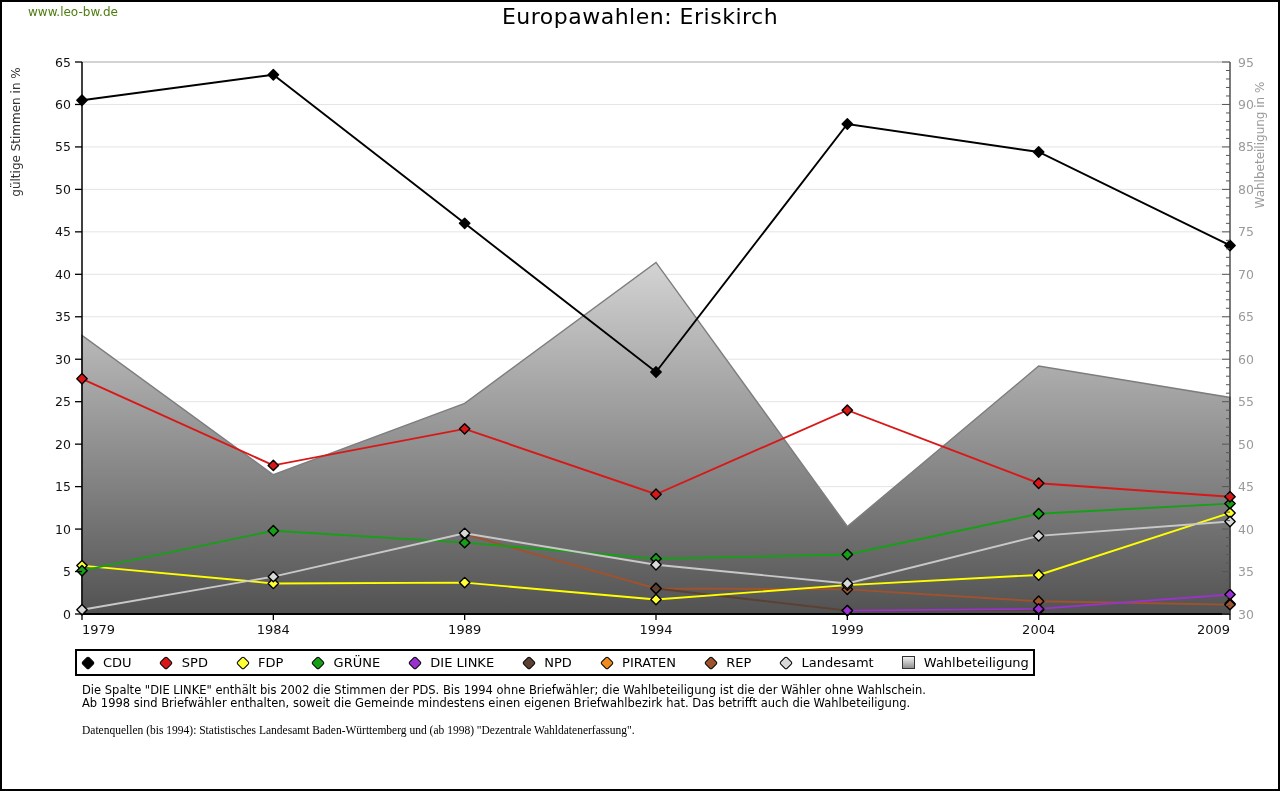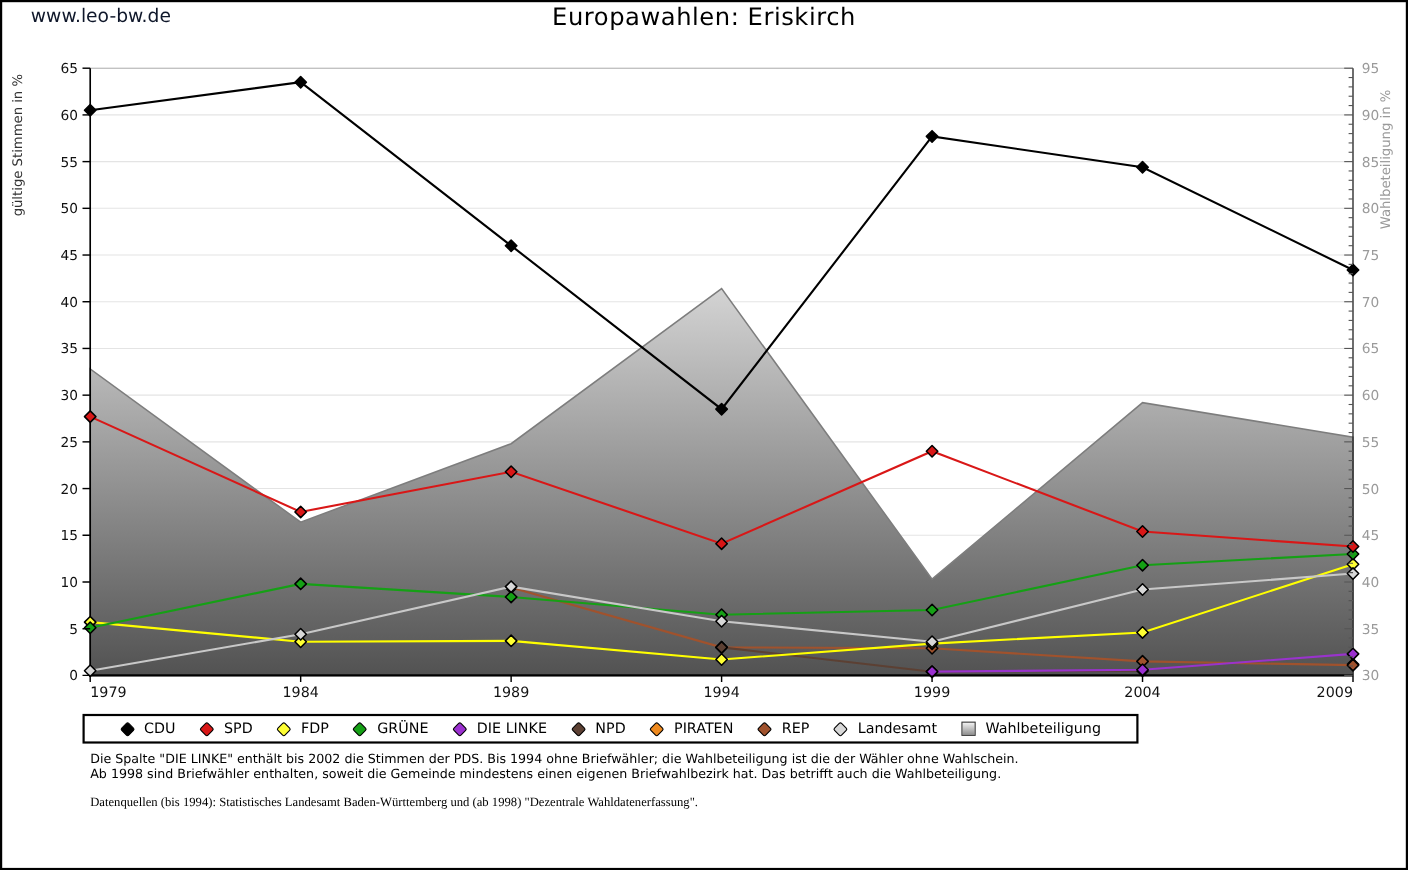--- a/index.html
+++ b/index.html
@@ -1,28 +1,28 @@
 <!DOCTYPE html>
 <html><head>
 <meta charset="utf-8">
 <style>
   html,body { margin:0; padding:0; background:#fff; }
   body {
     width:1280px; height:791px; position:relative; overflow:hidden;
     font-family:"DejaVu Sans", sans-serif;
   }
   .frame { position:absolute; inset:0; border:2px solid #000; pointer-events:none; z-index:50; }
-  .watermark { position:absolute; left:28px; top:5px; color:#0f172a; font-size:17px; z-index:5; }
+  .watermark { position:absolute; left:28px; top:5px; color:#4d7c0f; font-size:12px; z-index:5; }
   .title { position:absolute; left:0; top:4px; width:100%; text-align:center; font-size:22px; color:#000; z-index:5; letter-spacing:0.5px; }
   #chart-svg { position:absolute; left:0; top:0; }
   .legend {
     position:absolute; left:75px; top:649px; width:960px; height:27px;
     border:2px solid #000; background:#fff; box-sizing:border-box;
     display:flex; justify-content:space-between; align-items:center;
-    padding:0 32px; font-size:13px; color:#000;
+    padding:0 4px; font-size:13px; color:#000;
   }
   .legend-item { display:flex; align-items:center; white-space:nowrap; }
   .mark-wrap { width:13px; height:13px; display:flex; align-items:center; justify-content:center; margin-right:9px; }
   .diamond { width:8px; height:8px; transform:rotate(45deg); border:1.5px solid #000; border-radius:2px; box-sizing:content-box; }
   .square { width:11px; height:11px; border:1px solid #333; background:linear-gradient(#f2f2f2,#8f8f8f); }
   .footnotes { position:absolute; left:82px; top:684px; font-size:11.5px; line-height:13.4px; color:#000; width:1150px; }
   .footnotes .src-line { margin-top:13px;font-family:Liberation Serif, serif; }
 </style>
 </head>
 <body>

